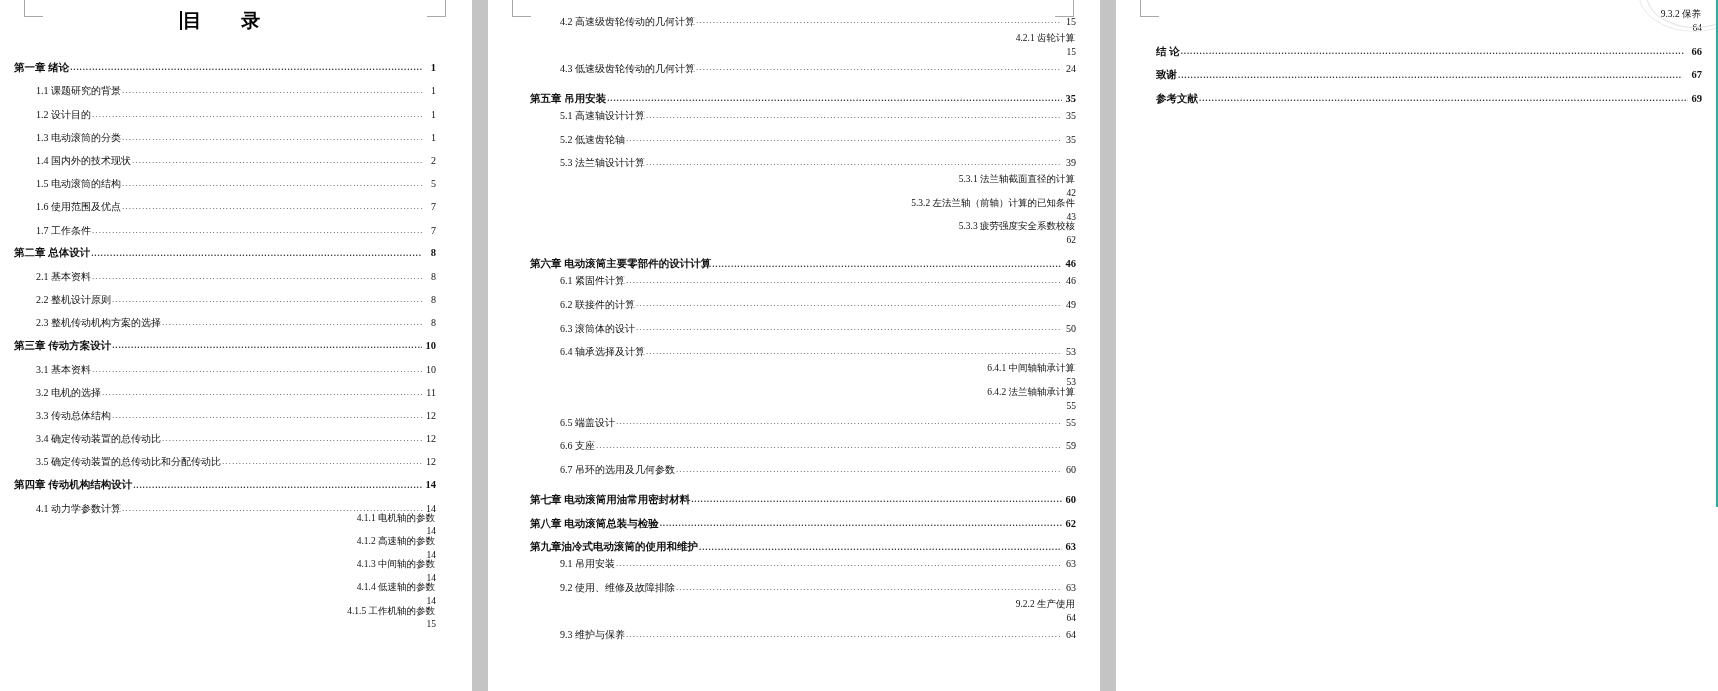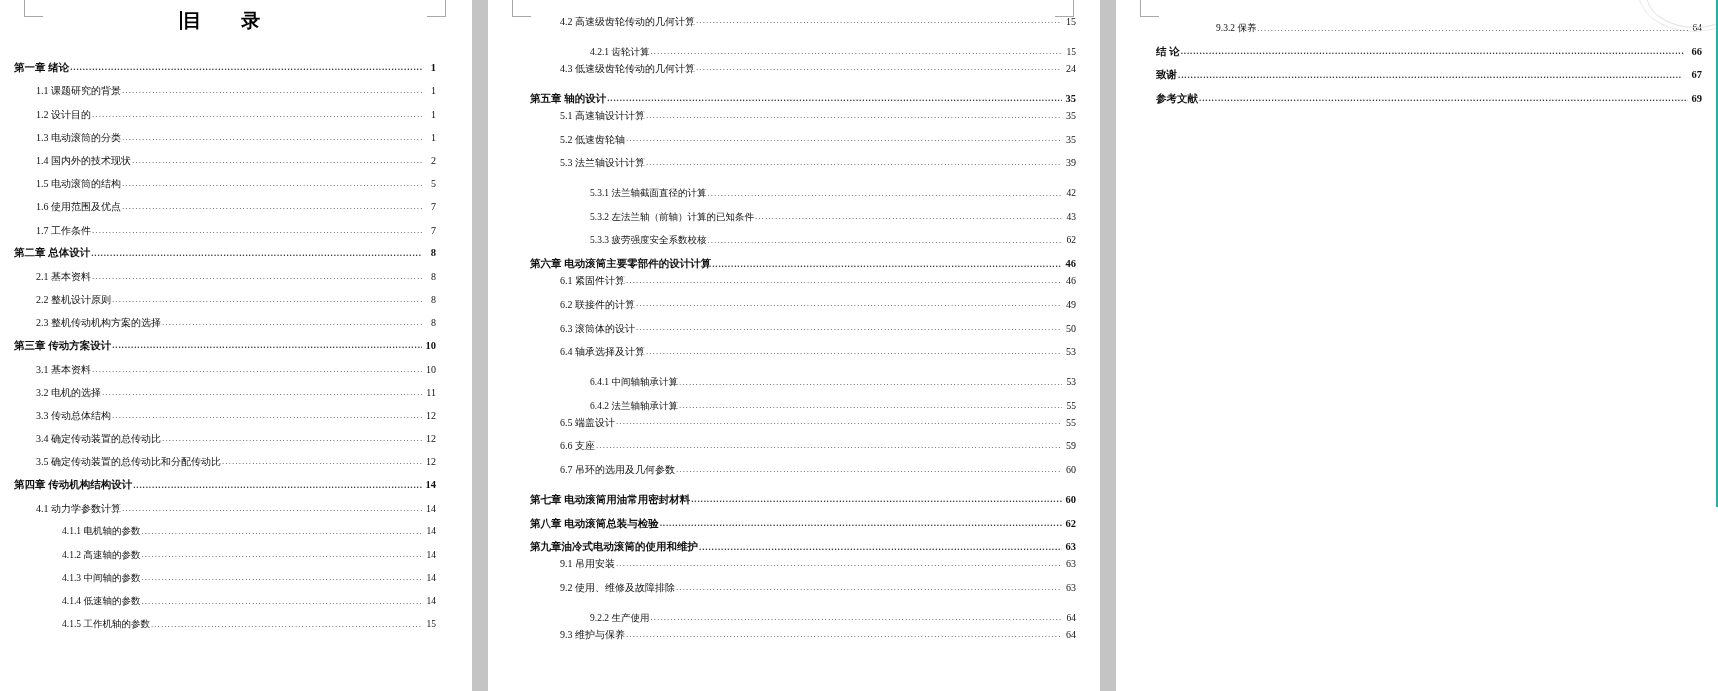--- a/index.html
+++ b/index.html
@@ -108,21 +108,21 @@
     text-align: right;
     min-width: 13px;
   }
 
   
   .lvl-1 { font-weight: bold; font-size: 10.5px; padding-left: 0; }
   .lvl-1 .t-page { font-weight: bold; }
   .lvl-1 .t-dots { font-weight: bold; letter-spacing: 0.9px; }
 
   .lvl-2 { padding-left: 22px; font-size: 10px; }
-  .lvl-3 { padding-left: 48px; font-size: 9.5px; }
+  .lvl-3 { padding-left: 48px; font-size: 9.5px; flex-direction: column; }
 
   .page-2 .toc-entry { height: 23.6px; }
   .page-2 .lvl-2 { padding-left: 30px; align-items: center; }
   .page-2 .lvl-3 { padding-left: 60px; }
 
   .page-3 .toc-entry { height: 23.6px; }
   .page-3 .lvl-3 { padding-left: 60px; }
 
   .pad-top-2 { height: 10px; }
 
@@ -302,21 +302,21 @@
           <span class="t-label">4.2.1 齿轮计算</span>
           <span class="t-dots">................................................................................................................................................................</span>
           <span class="t-page">15</span>
         </div>
         <div class="toc-entry lvl-2">
           <span class="t-label">4.3 低速级齿轮传动的几何计算</span>
           <span class="t-dots">................................................................................................................................................................</span>
           <span class="t-page">24</span>
         </div>
         <div class="toc-entry lvl-1">
-          <span class="t-label">第五章 轴的设计</span>
+          <span class="t-label">第五章 吊用安装</span>
           <span class="t-dots">................................................................................................................................................................</span>
           <span class="t-page">35</span>
         </div>
         <div class="toc-entry lvl-2">
           <span class="t-label">5.1 高速轴设计计算</span>
           <span class="t-dots">................................................................................................................................................................</span>
           <span class="t-page">35</span>
         </div>
         <div class="toc-entry lvl-2">
           <span class="t-label">5.2 低速齿轮轴</span>

